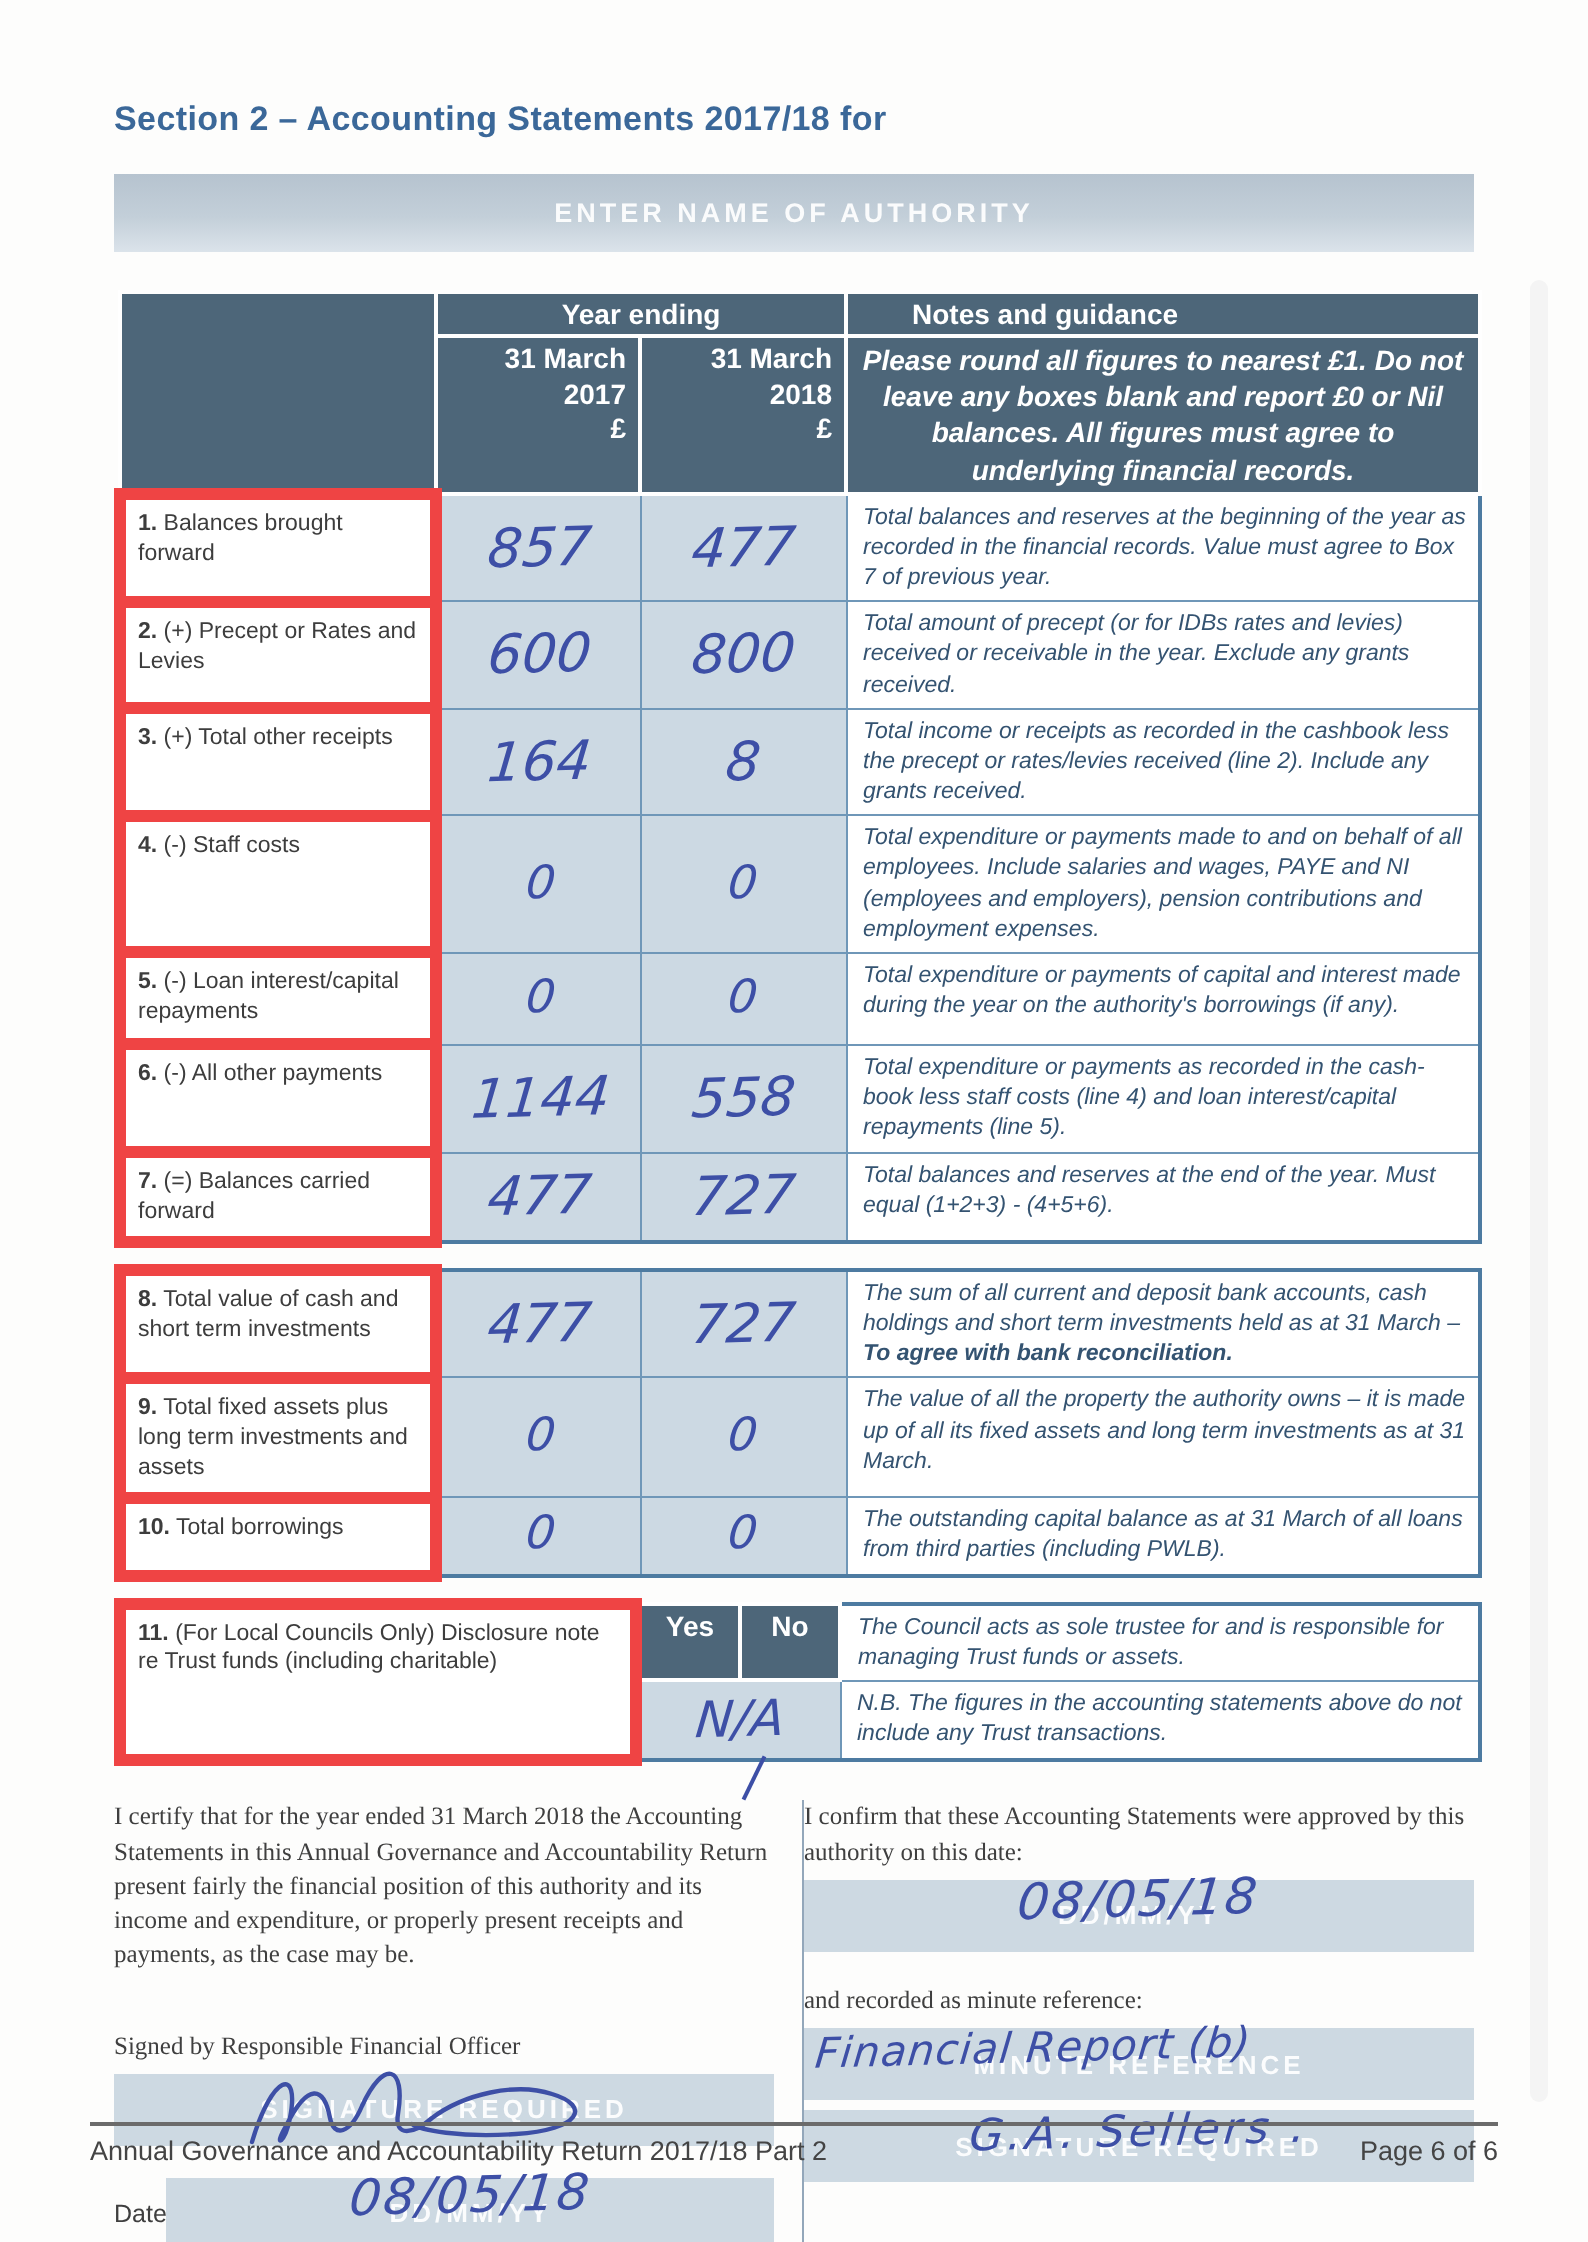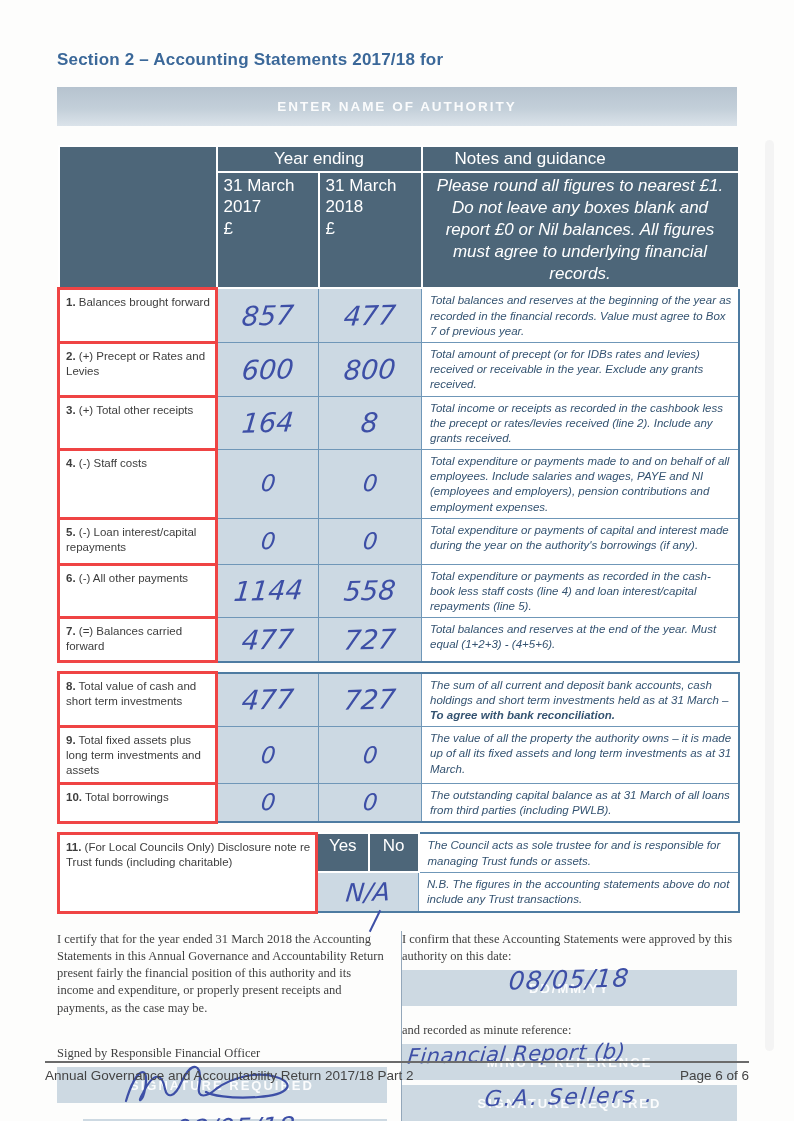--- a/index.html
+++ b/index.html
@@ -18,29 +18,29 @@
     background:linear-gradient(to bottom,#b6c3cf 0%,#c3cfd9 55%,#dbe3ea 100%);
   }
   .wm { color:rgba(255,255,255,0.92); font-weight:bold; letter-spacing:2px; font-size:13.5px; text-align:center; white-space:nowrap; }
 
   
   table { border-collapse:collapse; width:680px; table-layout:fixed; }
   .stmt-table { margin-top:19px; border:2px solid #4d7ba1; }
   .stmt-table.second, .trust-table { margin-top:8px; border:2px solid #4d7ba1; }
   th, td { vertical-align:top; box-sizing:border-box; }
   th.dark, td.dark {
-    background:#4d6679; color:#fff; font-weight:normal; font-size:17px;
+    background:#4d6679; color:#fff; font-weight:bold; font-size:14px;
     border:2px solid #fff; padding:2px 6px;
   }
   th.dark.center { text-align:center; }
   th.dark.left { text-align:left;padding-left:32px; }
-  .colhead { text-align:left; font-size:11.5px; white-space:pre-line; line-height:1.25; padding-top:3px; }
+  .colhead { text-align:right; font-size:11.5px; white-space:pre-line; line-height:1.25; padding-top:3px; }
   .gnote { font-style:italic; font-size:11.5px; line-height:1.3; text-align:center; }
   td.lbl {
-    background:#fff; border:3px solid #ef4444; padding:5px 4px 4px 6px;
+    background:#fff; border:6px solid #ef4444; padding:5px 4px 4px 6px;
     font-size:11.5px; color:#3d3d3d; line-height:1.3;
   }
   td.lbl b { color:#3d3d3d; }
   td.val {
     background:#ccd9e3; border:1px solid #6f97b8; text-align:center; vertical-align:middle;
     position:relative; overflow:visible;
   }
   td.note {
     background:#fff; border:1px solid #6f97b8; padding:4px 6px 3px 8px;
     font-style:italic; font-size:11.5px; color:#345371; line-height:1.32;

